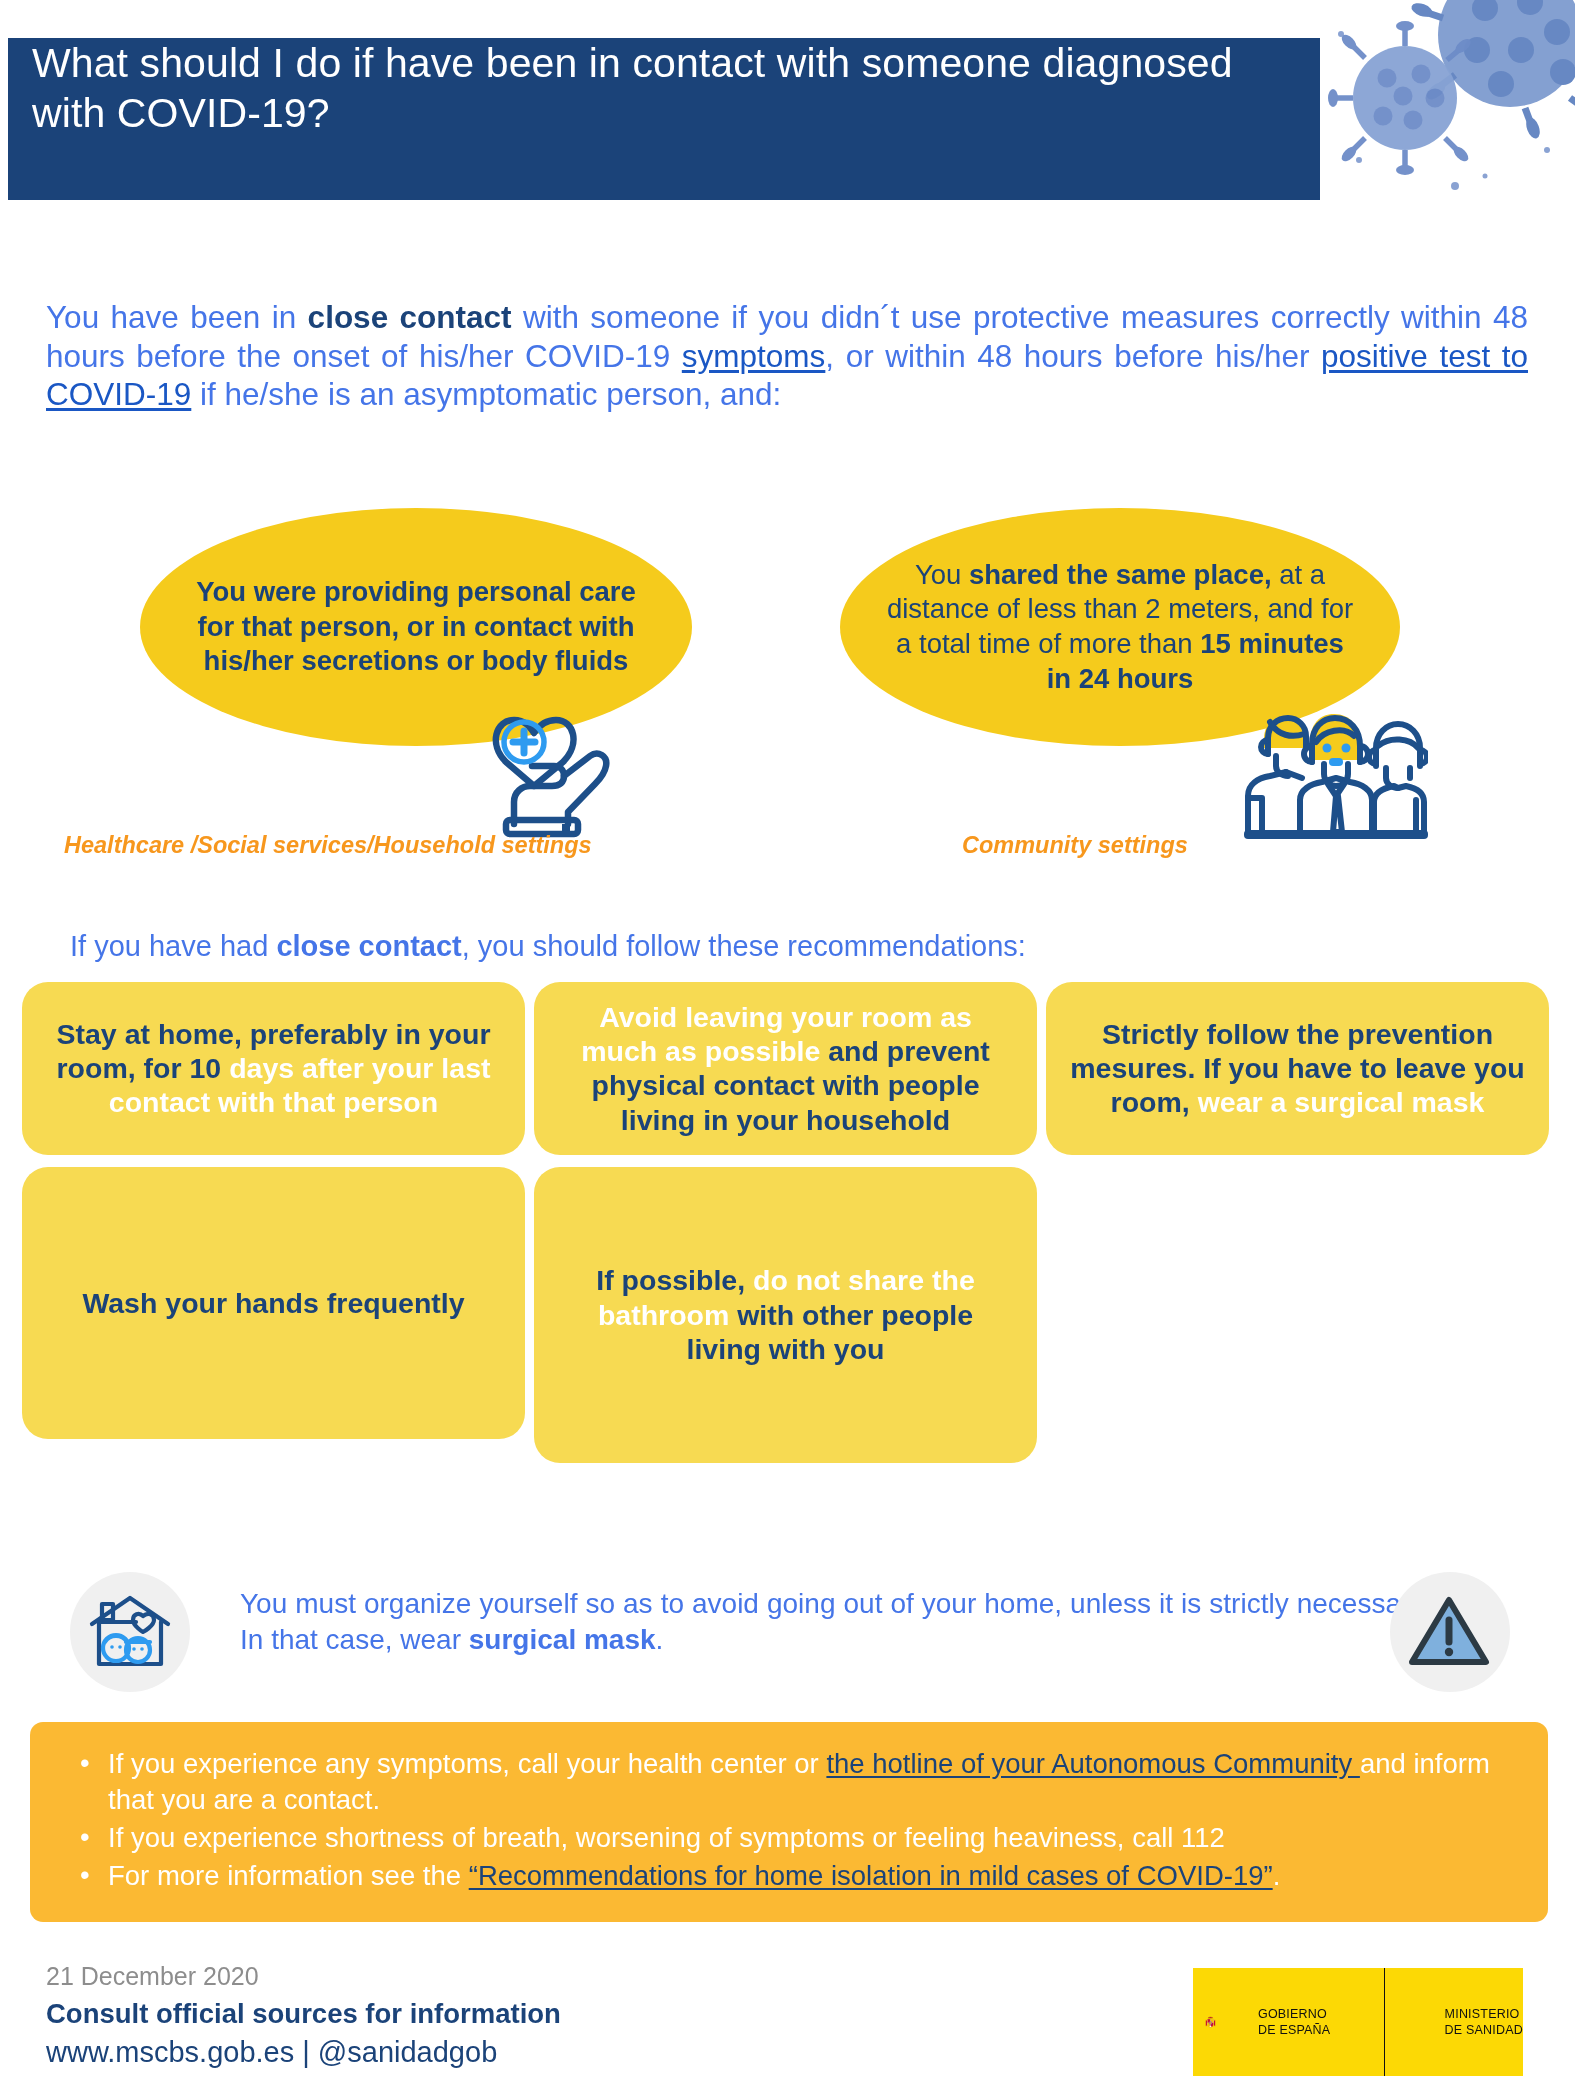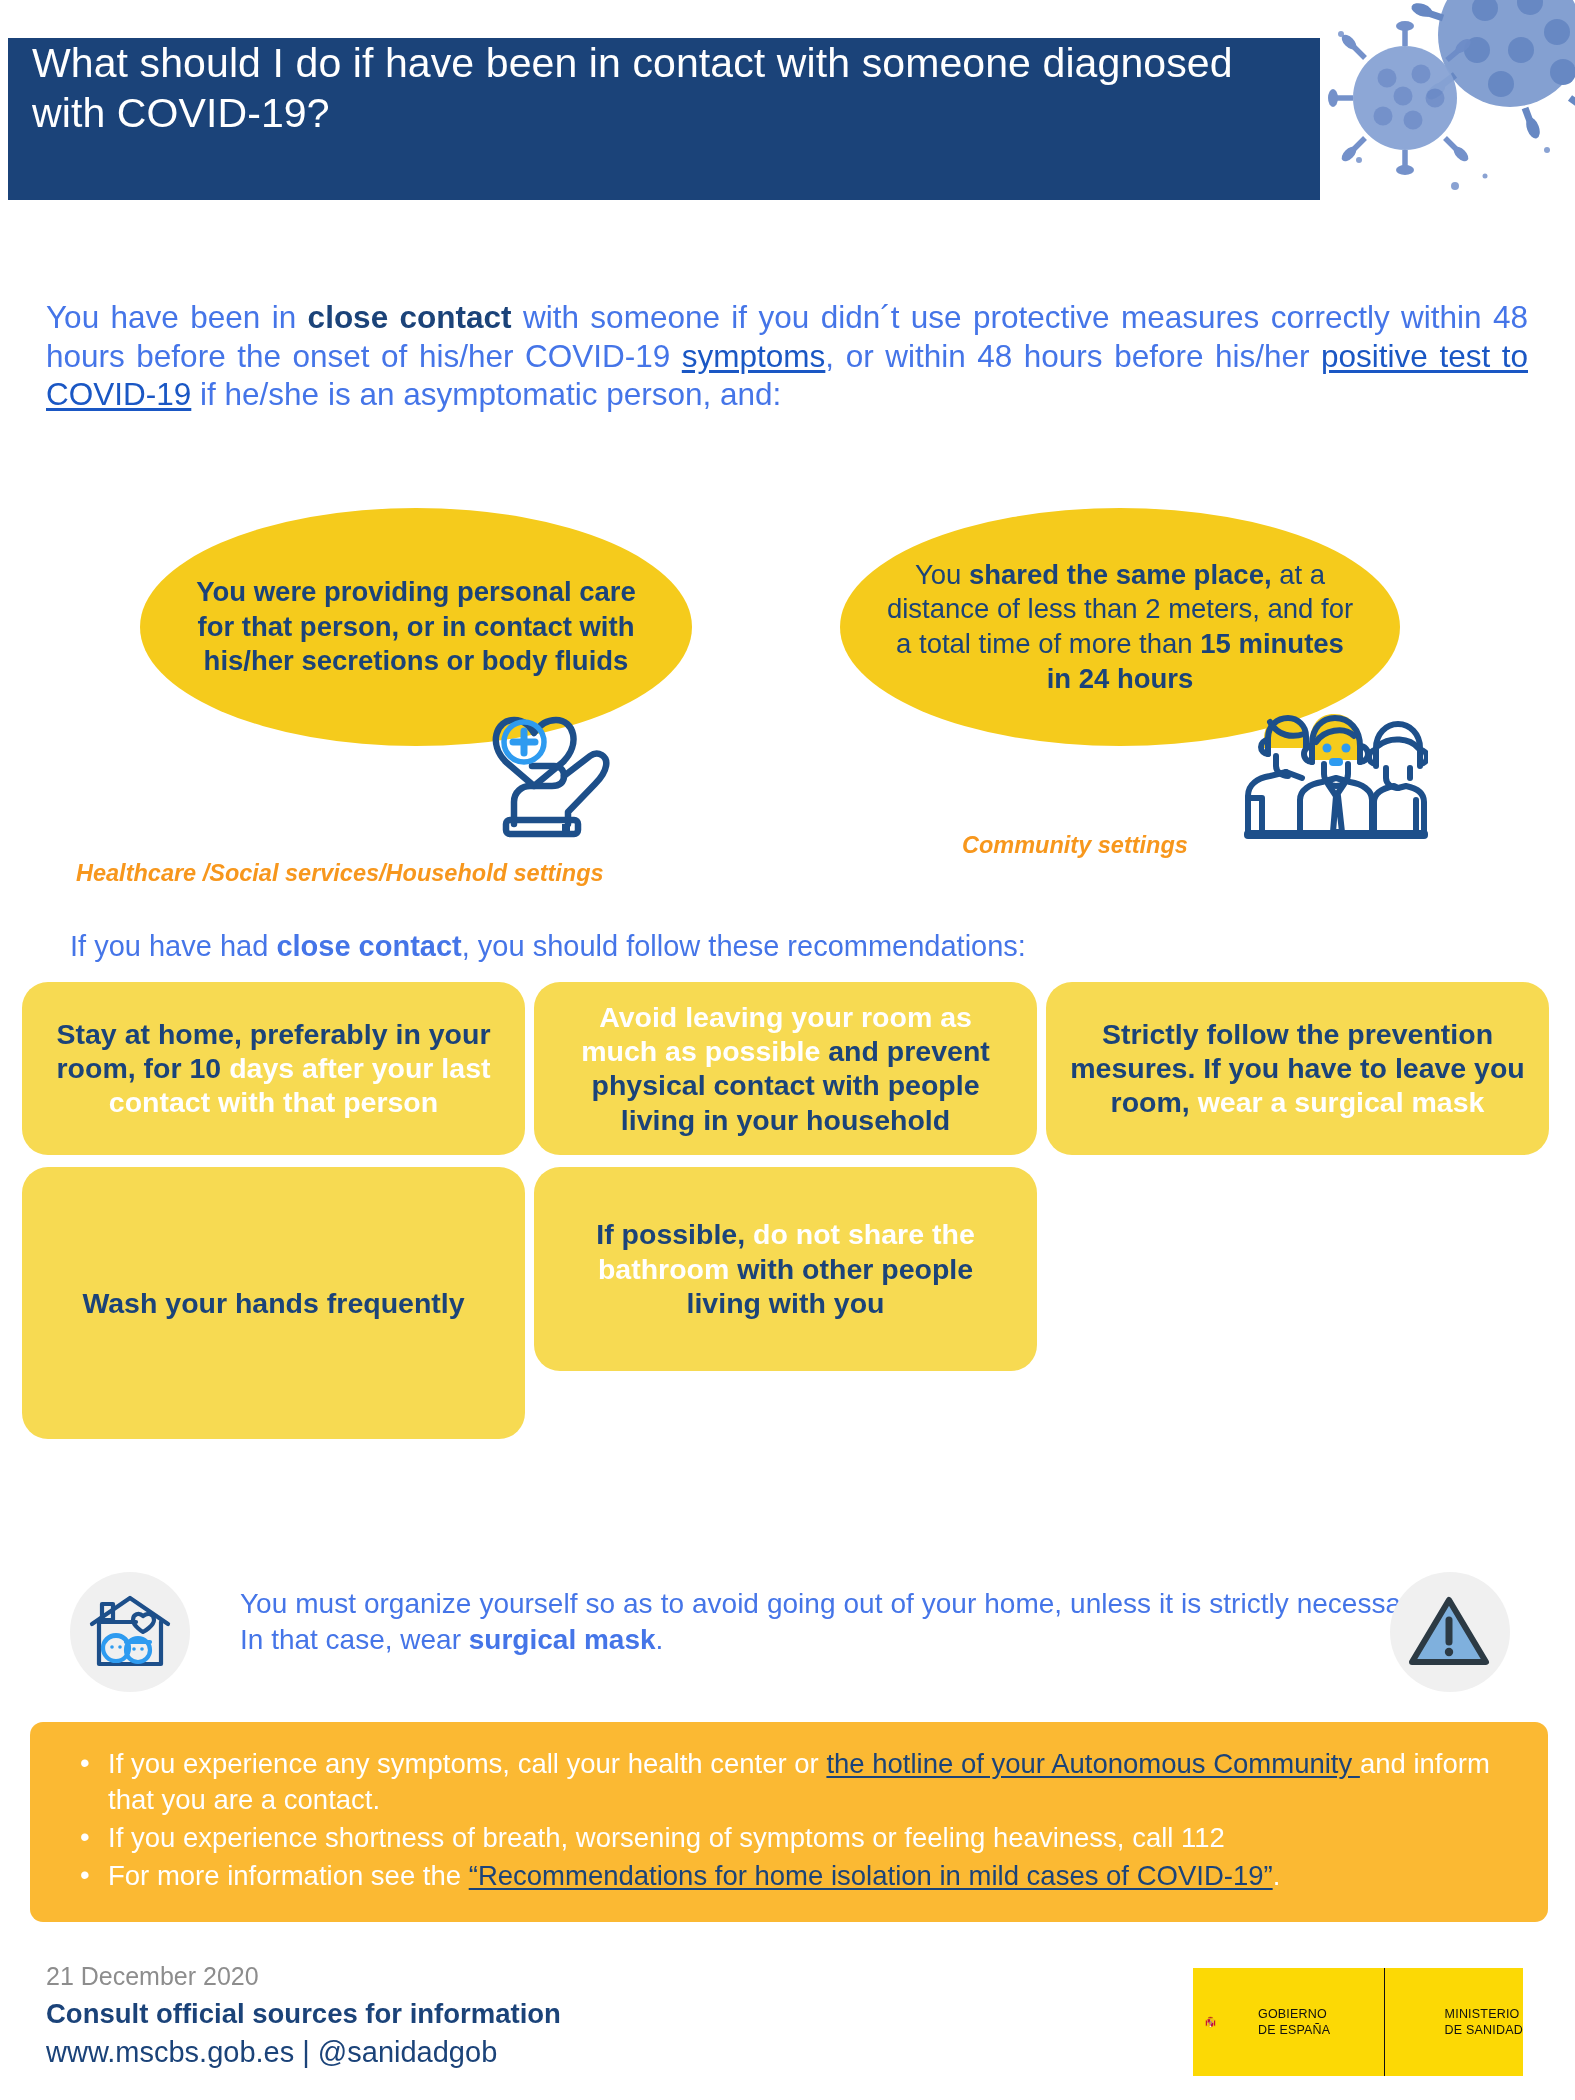--- a/index.html
+++ b/index.html
@@ -109,21 +109,21 @@
   .ellipse-right .ellipse-txt b { font-weight: bold; }
 
   .caption {
     position: absolute;
     font-size: 23.5px;
     font-weight: bold;
     font-style: italic;
     color: var(--orange-caption);
     white-space: nowrap;
   }
-  .caption-left  { left: 76px;  top: 832px; margin-top: 28px; }
+  .caption-left  { left: 64px;  top: 832px; }
   .caption-right { left: 962px; top: 832px; }
 
   .icon-hands  { position: absolute; left: 468px;  top: 700px; width: 160px; height: 140px; }
   .icon-people { position: absolute; left: 1228px; top: 704px; width: 200px; height: 140px; }
 
   
   .lead {
     position: absolute;
     left: 70px;
     top: 930px;
@@ -157,21 +157,21 @@
     line-height: 1.20;
   }
   .card .w { color: #ffffff; }
   .card .lnk {
     color: var(--link-blue);
     text-decoration: underline;
     text-underline-offset: 3px;
   }
   .row2-c1 { height: 272px; }
   .row2-c2 { height: 272px; }
-  .row2-c3 { height: 204px; }
+  .row2-c3 { height: 296px; }
 
   
   .note {
     position: absolute;
     left: 70px;
     top: 1572px;
     width: 1440px;
     height: 120px;
   }
   .note-circle {

